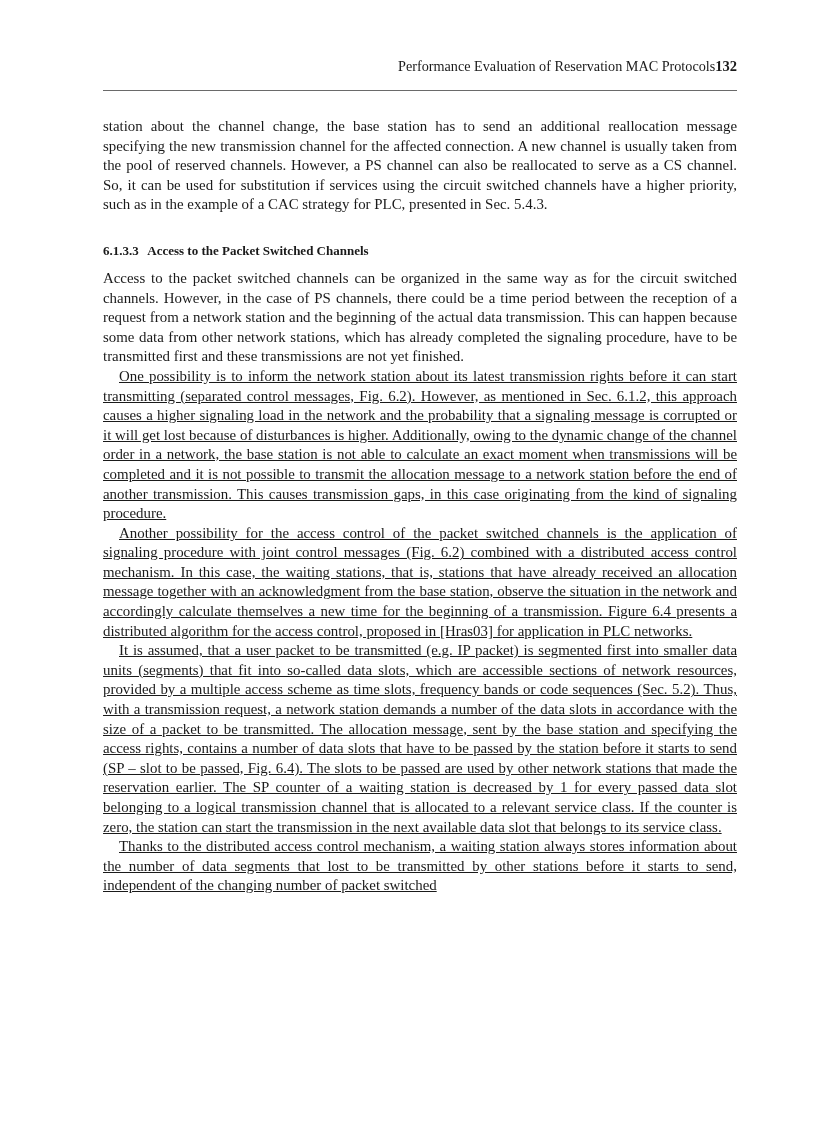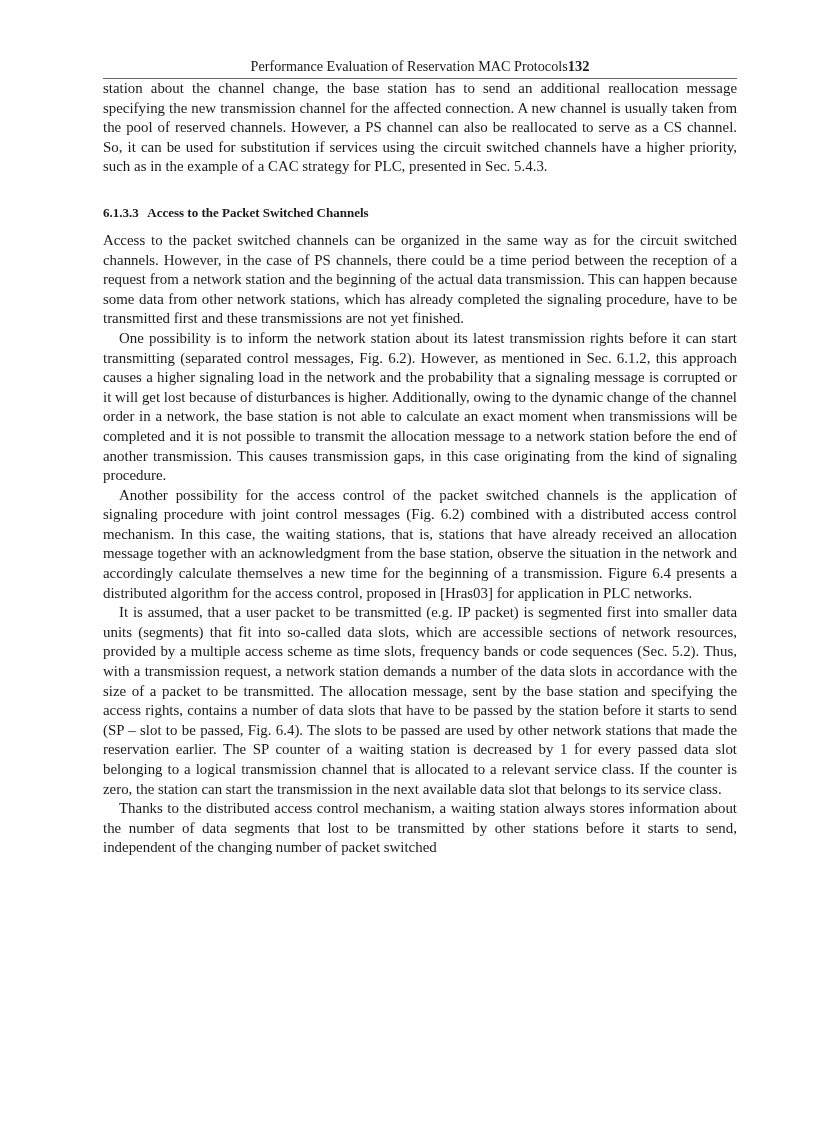--- a/index.html
+++ b/index.html
@@ -1,26 +1,26 @@
 <!DOCTYPE html>
 <html><head>
 <meta charset="utf-8">
 <style>
   html, body { margin: 0; padding: 0; background: #ffffff; }
   body { width: 816px; height: 1123px; position: relative; overflow: hidden;
          font-family: "Liberation Serif", "DejaVu Serif", serif; color: #1a1a1a; }
   .page { position: absolute; left: 103px; top: 57px; width: 634px; }
-  .running-head { display: flex; justify-content: center; align-items: baseline;
-                  font-size: 14.2px; line-height: 18px; padding-bottom: 3px;
+  .running-head { display: flex; justify-content: flex-end; align-items: baseline;
+                  font-size: 14.2px; line-height: 18px; padding-bottom: 15px;
                   border-bottom: 1.2px solid #6a6a6a; }
   .running-head .pn { font-weight: bold; font-size: 14.5px; }
-  .body-text { margin-top: 0; font-size: 14.9px; line-height: 19.6px;
+  .body-text { margin-top: 26px; font-size: 14.9px; line-height: 19.6px;
                text-align: justify; hyphens: manual; }
   .body-text p { margin: 0; }
-  .body-text p.indent { text-indent: 16px; }
+  .body-text p.indent { text-indent: 16px; text-decoration: underline; }
   h3.section { font-size: 13px; font-weight: bold; margin: 26px 0 9px 0; line-height: 19px; }
   h3.section .num { margin-right: 6px; }
 </style>
 </head>
 <body>
 
 <div class="page">
   <div class="running-head">
     <span>Performance Evaluation of Reservation MAC Protocols</span>
     <span class="pn">132</span>

